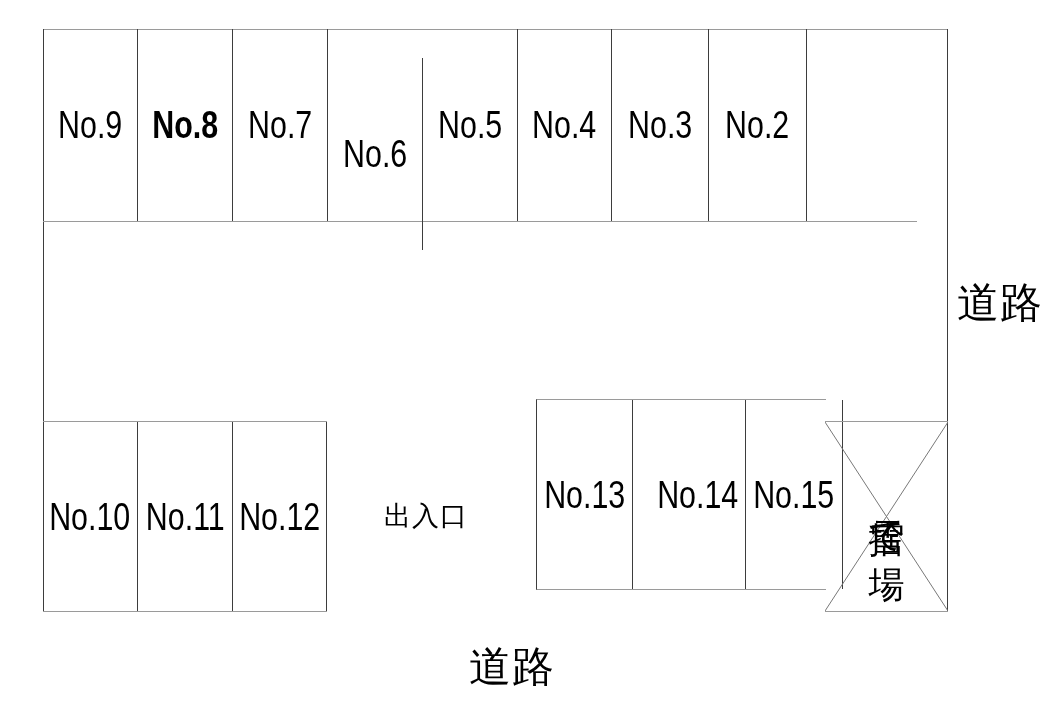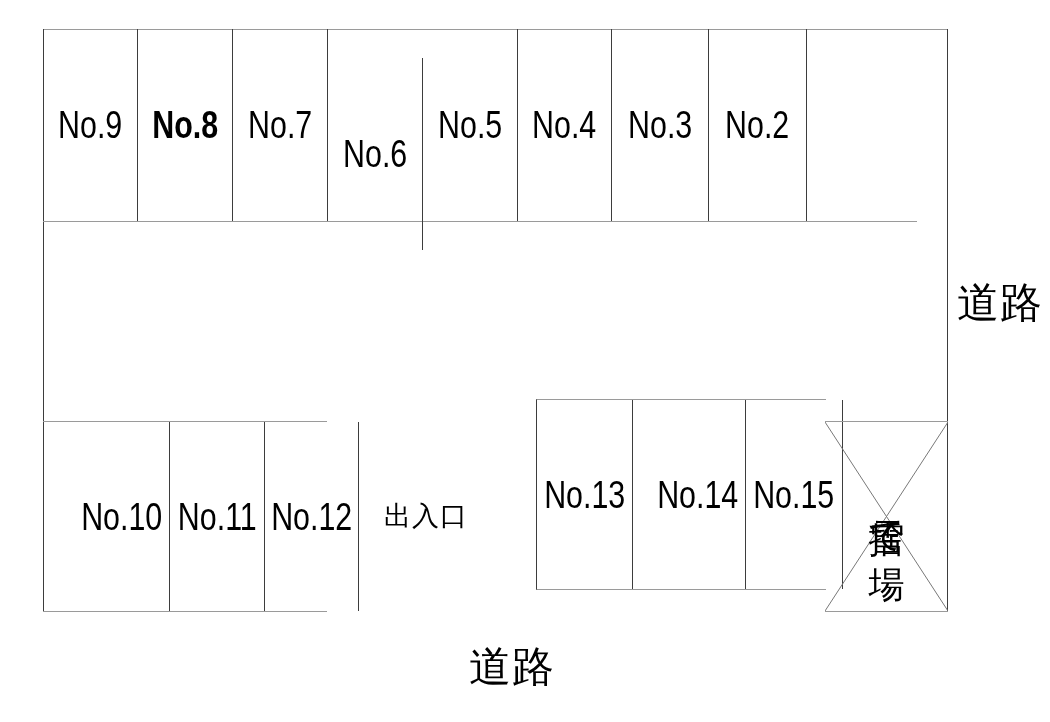--- a/index.html
+++ b/index.html
@@ -31,21 +31,20 @@
   
   .row { position: absolute; display: flex; }
   .row-top {
     left: 43px; top: 29px; width: 874px; height: 193px;
     border-bottom: 1px solid var(--line-horizontal);
   }
   .row-bottom-left {
     left: 43px; top: 421px; width: 284px; height: 191px;
     border-top: 1px solid var(--line-horizontal);
     border-bottom: 1px solid var(--line-horizontal);
-    padding-left: 32px;
   }
   .row-bottom-right {
     left: 536px; top: 399px; width: 290px; height: 191px;
     border-top: 1px solid var(--line-horizontal);
     border-bottom: 1px solid var(--line-horizontal);
     border-left: 1px solid var(--line-vertical);
   }
   .stall {
     display: flex; align-items: center; justify-content: center;
     border-right: 1px solid var(--line-vertical);

